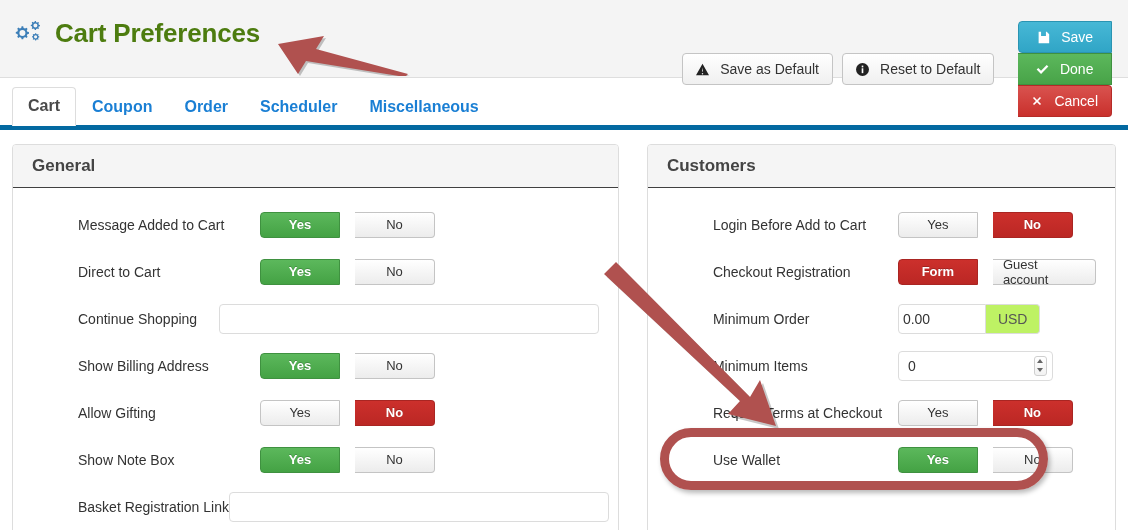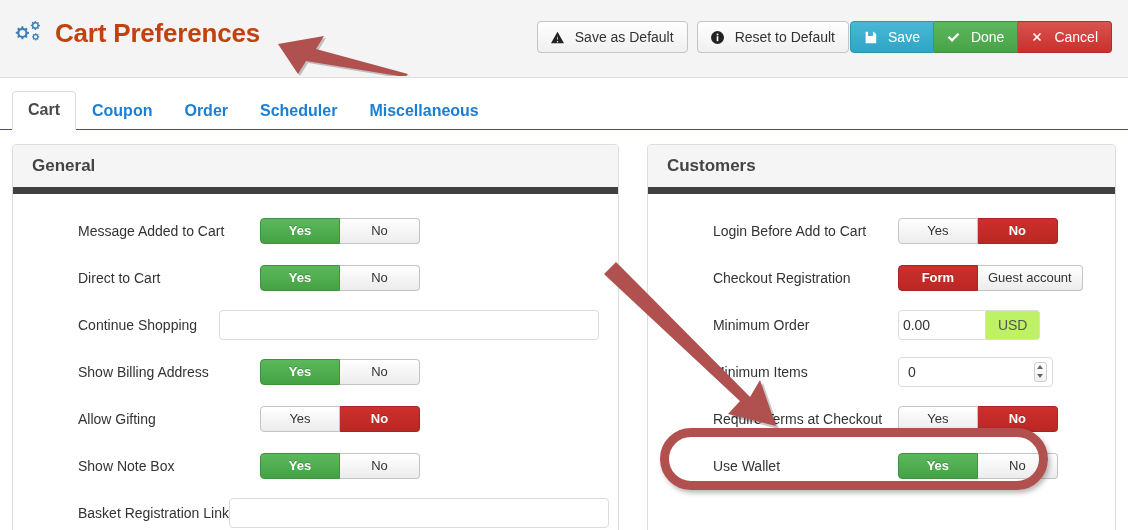--- a/index.html
+++ b/index.html
@@ -18,58 +18,58 @@
     height: 78px;
     background: #f4f4f4;
     border-bottom: 1px solid #dedede;
   }
   .title-wrap {
     position: absolute; left: 14px; top: 18px;
     display: flex; align-items: center; gap: 11px;
   }
   .cogs-icon { width: 30px; height: 28px; display: block; }
   .page-title {
-    font-size: 26px; font-weight: bold; color: #c2410c;
+    font-size: 26px; font-weight: bold; color: #4d7c0f;
     letter-spacing: -0.2px; white-space: nowrap;
   }
   .toolbar {
     position: absolute; right: 16px; top: 21px;
     display: flex; align-items: center;
   }
   .btn {
     height: 32px; display: inline-flex; align-items: center; justify-content: center;
     gap: 11px; font-size: 14px; padding: 0 13px;
     border: 1px solid #c4c4c4; cursor: pointer; white-space: nowrap;
     color: #333;
     background: linear-gradient(to bottom,#ffffff 0%, #f0f0f0 100%);
     border-radius: 4px;
   }
   .btn + .btn { margin-left: 9px; }
   .btn svg { display:block; }
-  .btn-group-right { display: inline-flex; margin-left: 1px; }
+  .btn-group-right { display: inline-flex; margin-left: 24px; flex-direction: column; }
   .btn-group-right .btn { margin-left: 0; border-radius: 0; border-left-width: 0; color:#fff; }
   .btn-group-right .btn:first-child { border-radius: 4px 0 0 4px; border-left-width: 1px; }
   .btn-group-right .btn:last-child { border-radius: 0 4px 4px 0; }
   .btn-info-blue {
     background: linear-gradient(to bottom,#47b8d6 0%, #30a5c6 100%);
     border-color: #2a94b2;
   }
   .btn-success-green {
     background: linear-gradient(to bottom,#5cb85c 0%, #48a348 100%);
     border-color: #3f9140;
   }
   .btn-danger-red {
     background: linear-gradient(to bottom,#d9534f 0%, #c9302c 100%);
     border-color: #b52b27;
   }
 
   
   .tabs {
     position: relative; height: 52px;
-    border-bottom: 1px solid #0369a1;
+    border-bottom: 5px solid #0369a1;
     padding-left: 12px;
     display: flex; align-items: flex-end;
   }
   .tab {
     font-size: 16px; font-weight: bold; color: #1a7fd4;
     padding: 9px 15px 10px 15px; cursor: pointer;
     border: 1px solid transparent; border-bottom: none;
     border-radius: 4px 4px 0 0; position: relative; top: 1px;
     white-space: nowrap;
   }
@@ -80,39 +80,39 @@
 
   
   .panels { display: flex; padding: 14px 12px 0 12px; gap: 28px; }
   .panel {
     border: 1px solid #dddddd; border-radius: 4px;
     background: #fff; overflow: hidden;
   }
   .panel-left { width: 608px; }
   .panel-right { width: 470px; }
   .panel-head {
-    background: #f5f5f5; border-bottom: 7px solid #404040;
+    background: #f5f5f5; border-bottom: 1px solid #404040;
     padding: 11px 19px; font-size: 17px; font-weight: bold; color: #444;
   }
   .panel-body { padding: 13px 19px 18px 19px; }
 
   .form-row {
     display: flex; align-items: center;
     height: 47px;
     margin-left: 46px;
   }
   .form-label {
     font-size: 14px; color: #333; white-space: nowrap;
   }
   .panel-left .form-label { width: 182px; }
   .panel-right .form-label { width: 185px; }
   .form-control-area { flex: 1; display: flex; align-items: center; }
 
   
-  .toggle { display: inline-flex; height: 26px; }
+  .toggle { display: inline-flex; height: 26px; gap: 15px; }
   .toggle .opt {
     height: 26px; min-width: 80px; padding: 0 10px;
     display: inline-flex; align-items: center; justify-content: center;
     font-size: 13px; border: 1px solid #c4c4c4; cursor: pointer;
     background: linear-gradient(to bottom,#ffffff 0%, #ececec 100%);
     color: #333;
   }
   .toggle .opt:first-child { border-radius: 4px 0 0 4px; }
   .toggle .opt:last-child { border-radius: 0 4px 4px 0; border-left: none; }
   .toggle .opt.on-green {

